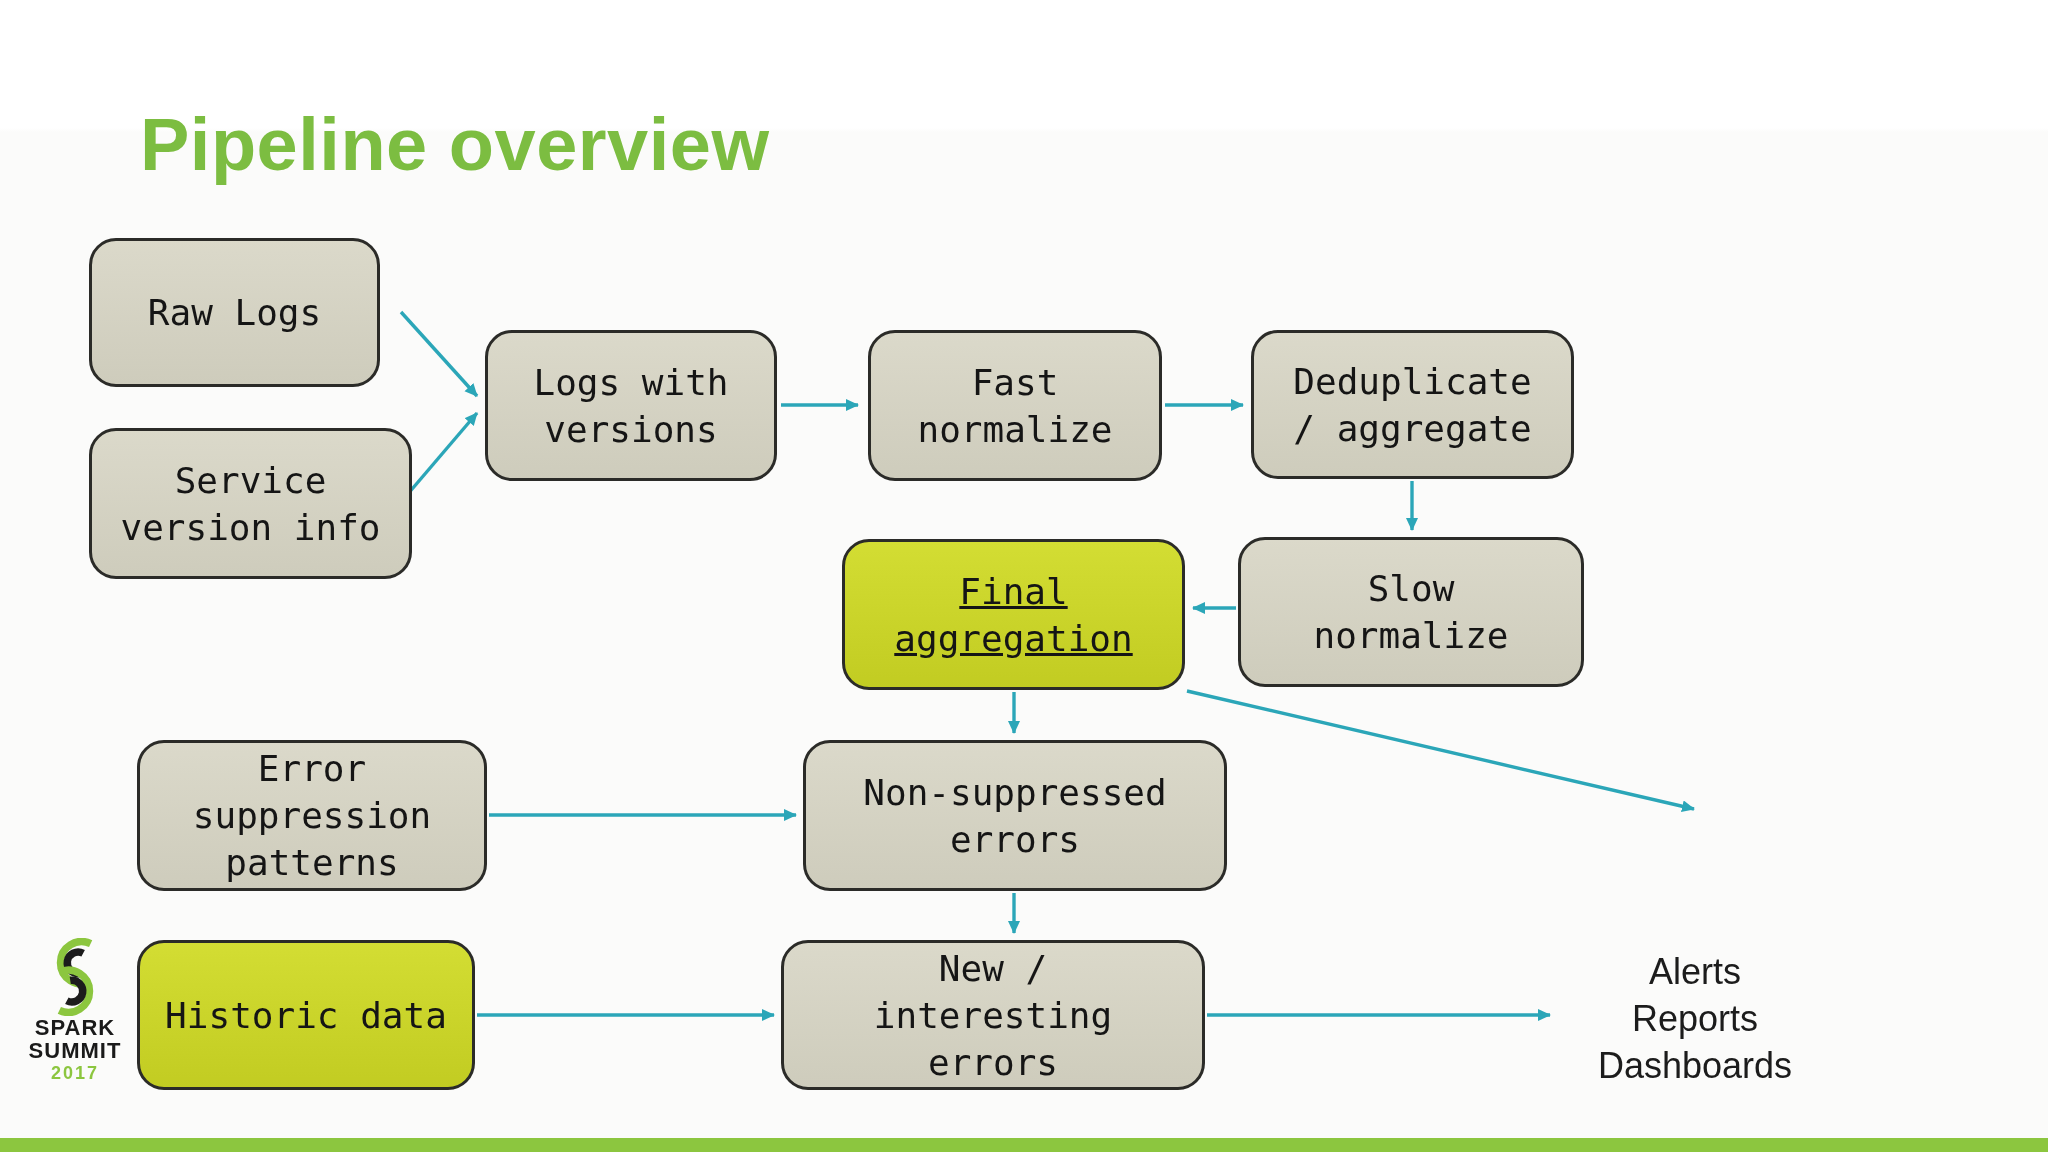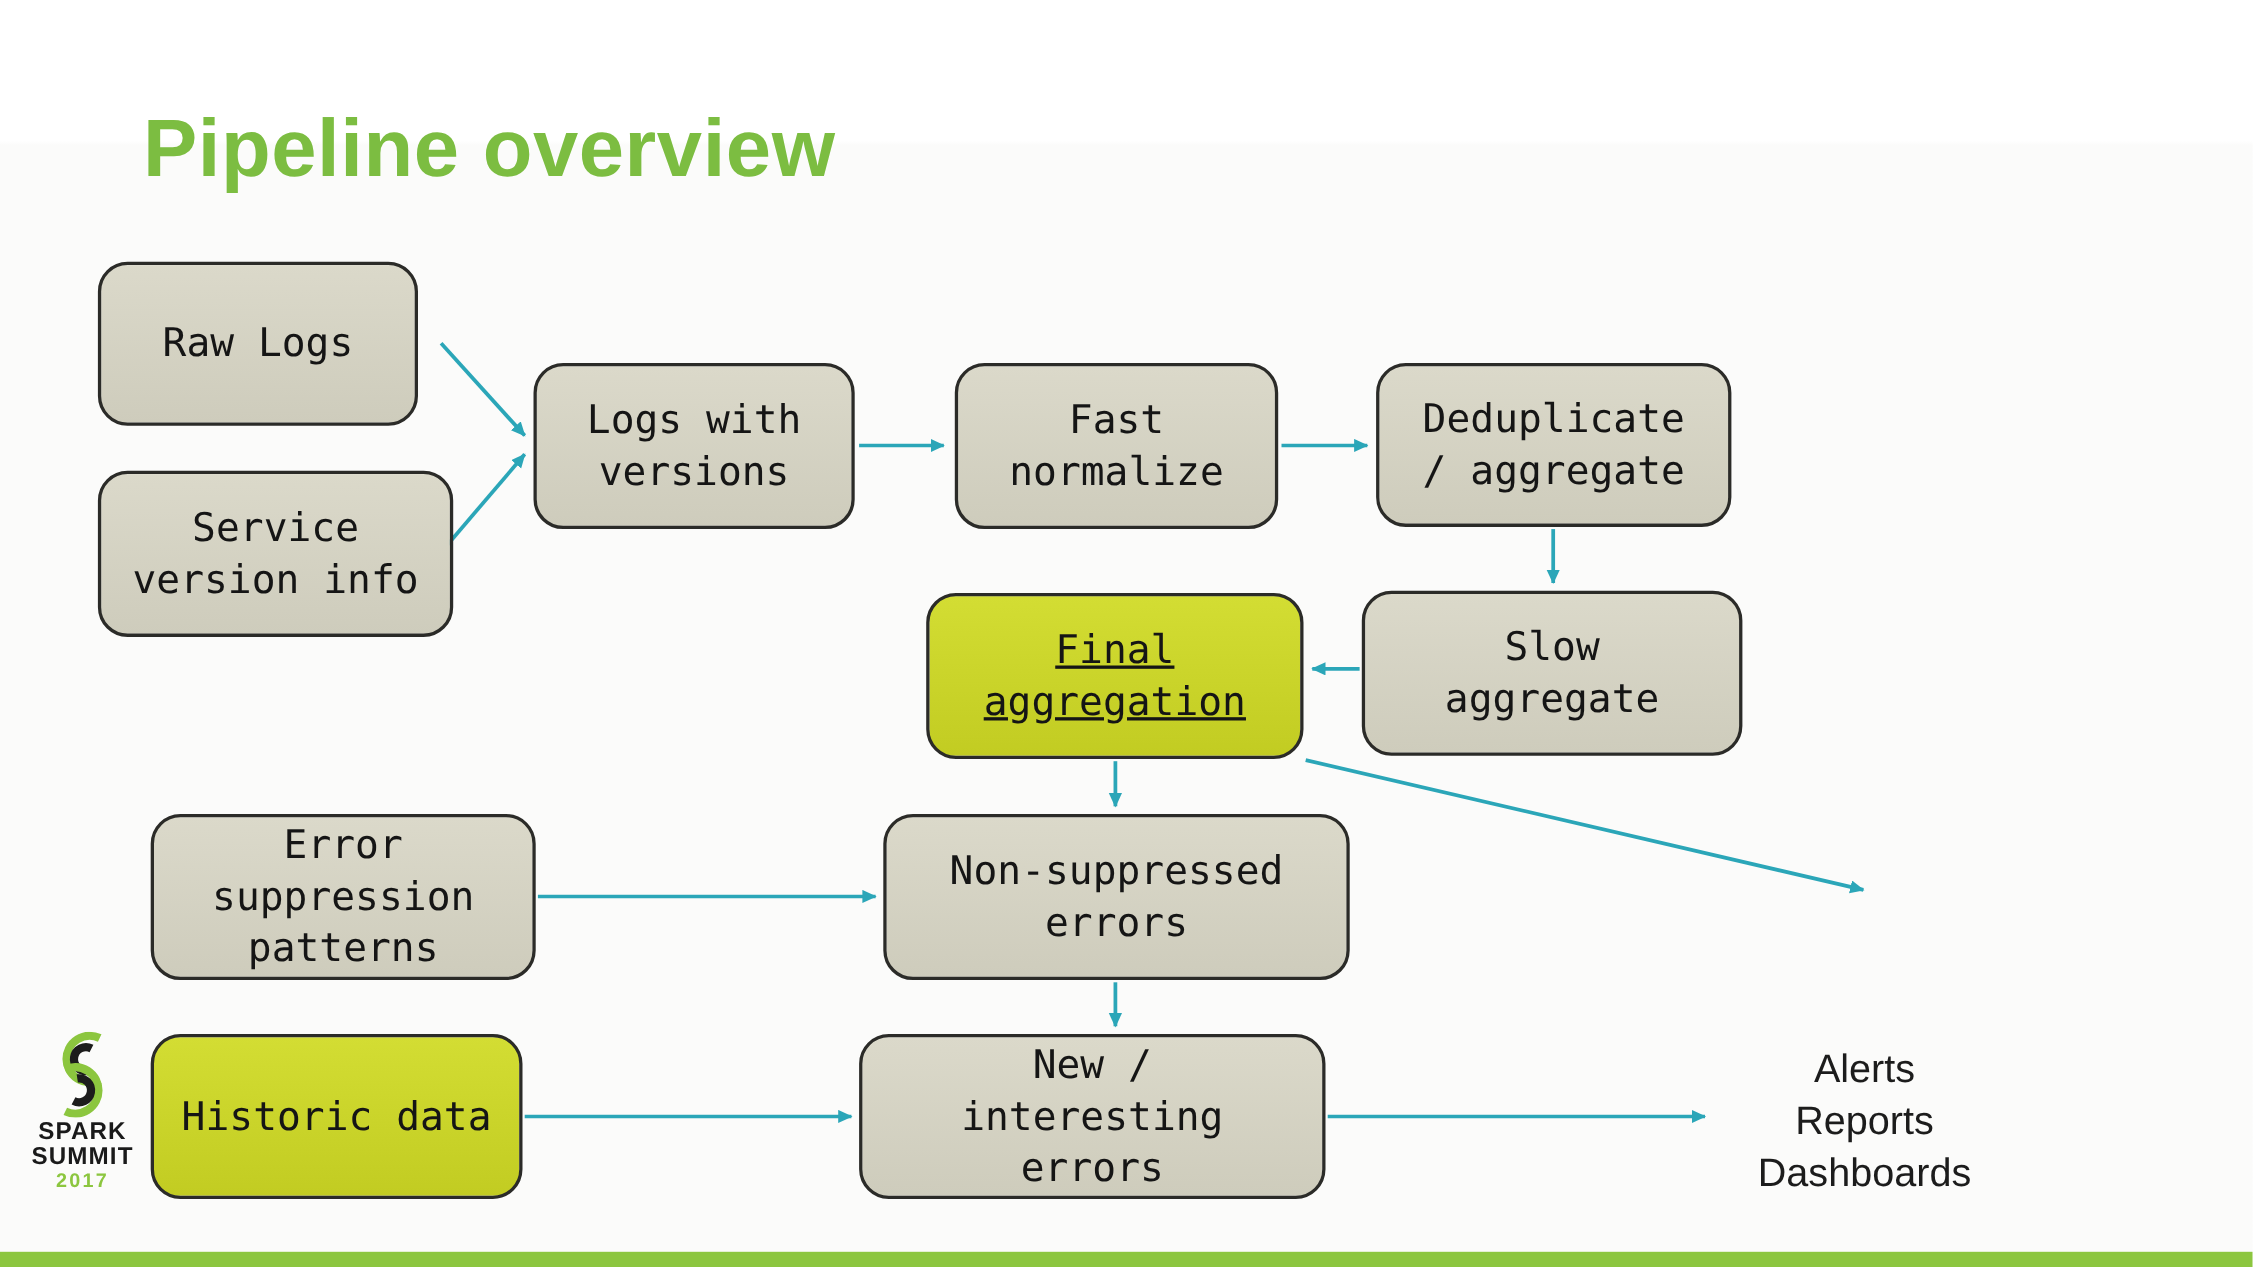--- a/index.html
+++ b/index.html
@@ -9,21 +9,21 @@
     --arrow-teal:#2ba6b8;
     --text-dark:#151515;
   }
   html,body{margin:0;padding:0;background:#ffffff;}
   .slide{
     position:relative;width:2048px;height:1152px;overflow:hidden;
     background:linear-gradient(180deg,#ffffff 0px,#ffffff 128px,#fbfbfa 132px,#fbfbfa 100%);
     font-family:"Liberation Sans",sans-serif;
   }
   .title{
-    position:absolute;left:122px;top:84px;margin:8px;
+    position:absolute;left:122px;top:84px;margin:18px;
     font-size:74px;font-weight:bold;color:var(--title-green);
     font-family:"Liberation Sans",sans-serif;letter-spacing:0.5px;
   }
   .node{
     position:absolute;box-sizing:border-box;
     display:flex;align-items:center;justify-content:center;
     text-align:center;white-space:pre-line;
     border:3px solid var(--box-border);border-radius:27px;
     background:linear-gradient(180deg,#dbd9ca 0%,#ceccbc 100%);
     font-family:"DejaVu Sans Mono","Liberation Mono",monospace;
@@ -76,21 +76,21 @@
       <div class="node" style="left: 89px; top: 238px; width: 291px; height: 149px;">Raw Logs</div>
       <div class="node" style="left: 89px; top: 428px; width: 323px; height: 151px;">Service
 version info</div>
       <div class="node" style="left: 485px; top: 330px; width: 292px; height: 151px;">Logs with
 versions</div>
       <div class="node" style="left: 868px; top: 330px; width: 294px; height: 151px;">Fast
 normalize</div>
       <div class="node" style="left: 1251px; top: 330px; width: 323px; height: 149px;">Deduplicate
 / aggregate</div>
       <div class="node" style="left: 1238px; top: 537px; width: 346px; height: 150px;">Slow
-aggregate</div>
+normalize</div>
       <div class="node highlight" style="left: 842px; top: 539px; width: 343px; height: 151px; text-decoration: underline;">Final
 aggregation</div>
       <div class="node" style="left: 137px; top: 740px; width: 350px; height: 151px;">Error
 suppression
 patterns</div>
       <div class="node" style="left: 803px; top: 740px; width: 424px; height: 151px;">Non-suppressed
 errors</div>
       <div class="node highlight" style="left: 137px; top: 940px; width: 338px; height: 150px;">Historic data</div>
       <div class="node" style="left: 781px; top: 940px; width: 424px; height: 150px;">New /
 interesting

